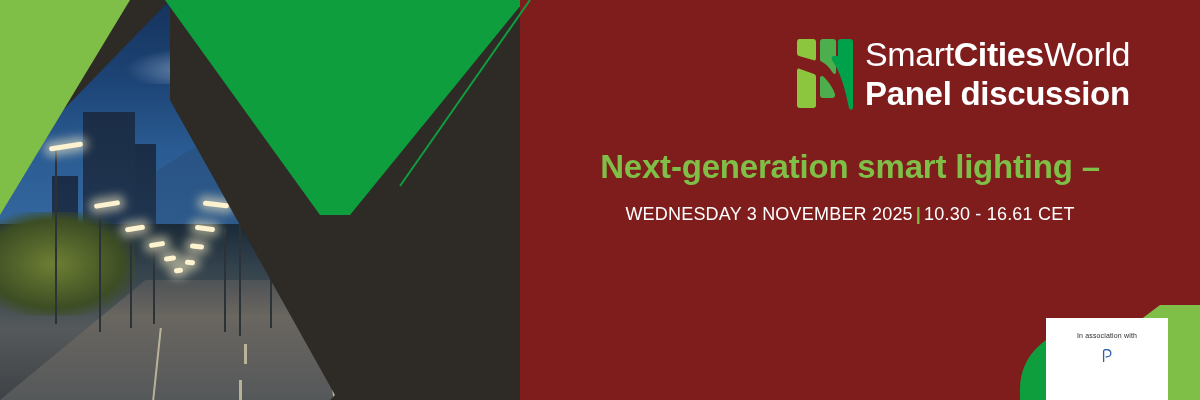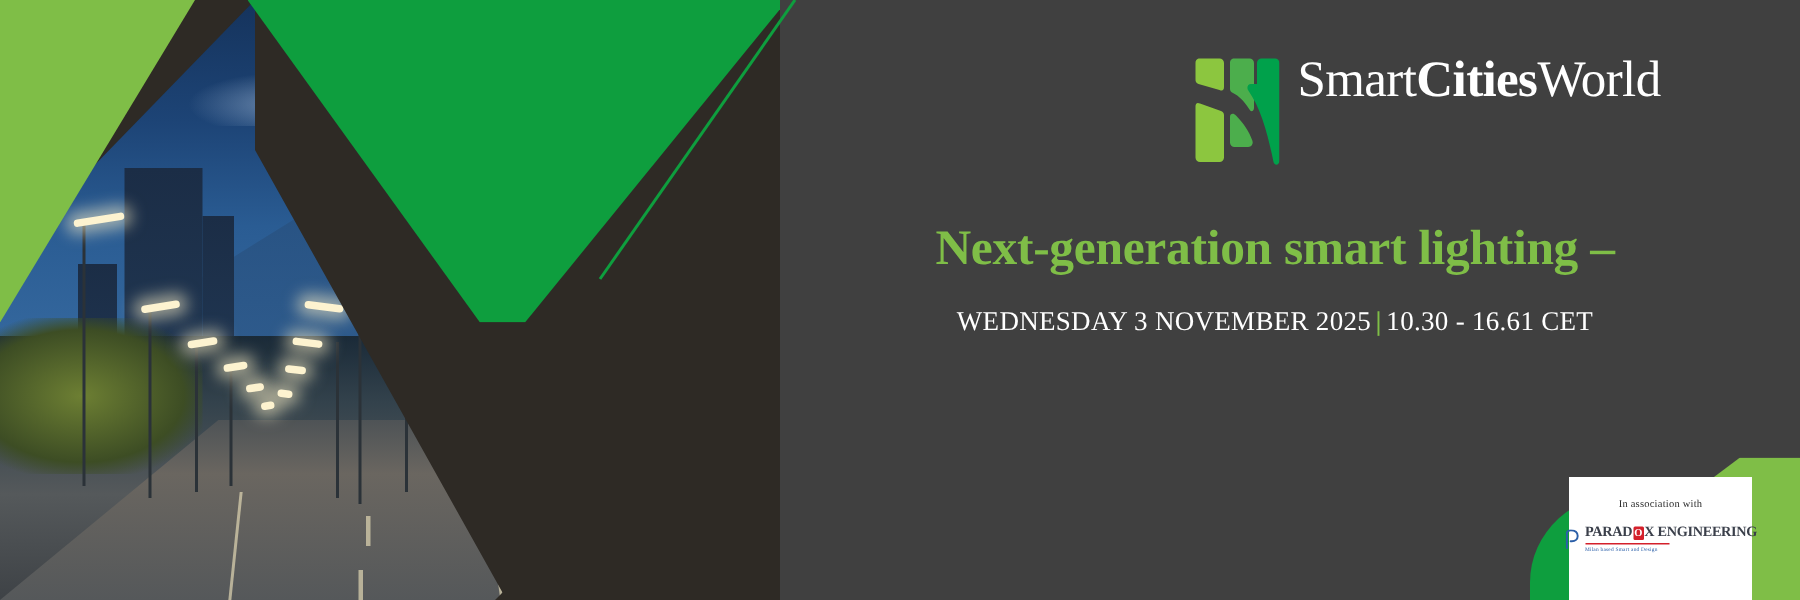--- a/index.html
+++ b/index.html
@@ -6,23 +6,22 @@
   html,body { width:1200px; height:400px; }
   body {
     font-family:"Liberation Sans", sans-serif;
     background:#2e2a25;
     overflow:hidden;
   }
   #banner {
     position:relative;
     width:1200px;
     height:400px;
-    background:#404040;
+    background:#7f1d1d;
     overflow:hidden;
-    font-family:Liberation Serif, serif;
   }
 
   
   #art {
     position:absolute; left:0; top:0;
     width:520px; height:400px;
     overflow:hidden;
   }
   #photo {
     position:absolute; left:0; top:0;
@@ -274,44 +273,36 @@
   <div id="logo-lockup">
     <svg id="logo-mark" viewBox="0 0 58 80">
       <path d="M2 6 h16 a3 3 0 0 1 3 3 v16 c0 2 -1 3 -3 2 L4 23 a3 3 0 0 1 -2 -3 V9 a3 3 0 0 1 2 -3 z" fill="#8cc63f"></path>
       <path d="M2 38 c0 -2 1 -3 3 -2 l14 5 a3 3 0 0 1 2 3 v28 a3 3 0 0 1 -3 3 H5 a3 3 0 0 1 -3 -3 z" fill="#8cc63f"></path>
       <path d="M27 6 h11 a3 3 0 0 1 3 3 v30 c0 2 -2 3 -3 1 C34 34 31 31 27 29 a3 3 0 0 1 -2 -3 V9 a3 3 0 0 1 2 -3 z" fill="#4cae4c"></path>
       <path d="M25 45 c0 -2 2 -3 4 -1 5 5 9 11 11 17 a3 3 0 0 1 -3 4 H28 a3 3 0 0 1 -3 -3 z" fill="#4cae4c"></path>
       <path d="M46 6 h9 a3 3 0 0 1 3 3 v65 c0 3 -3 4 -4 1 C50 56 46 40 37 27 c-1 -2 0 -4 2 -4 h4 V9 a3 3 0 0 1 3 -3 z" fill="#00a14b"></path>
     </svg>
     <div id="logo-words">
       <div id="brand-line"><span class="lt">Smart</span><span class="bd">Cities</span><span class="lt">World</span></div>
+      <div id="subbrand">Panel discussion</div>
     </div>
   </div>
 
   <div id="copy">
     <div id="headline">
       <span>Next-generation smart lighting –</span>
     </div>
     <div id="datetime"><span>WEDNESDAY 3 NOVEMBER 2025</span><span class="sep">|</span><span>10.30 - 16.61 CET</span></div>
   </div>
 
   <div id="br-lightgreen"></div>
   <div id="br-green"></div>
 
   <div id="sponsor-box">
     <div id="assoc-text">In association with</div>
     <div id="paradox-logo">
       <svg id="pe-mark" viewBox="0 0 11 13">
         <path d="M1.6 12.4 V2.2 C1.6 1.2 2.6 .5 4.2 .5 c2.9 0 4.6 1.6 4.6 3.8 0 2.1 -1.6 3.5 -3.9 3.5 H4.1" fill="none" stroke="#2b5fa8" stroke-width="1.3" stroke-linecap="round"></path>
       </svg>
-      <div id="pe-wordmark">
-        <div id="pe-title">
-            <span>PARAD</span>
-            <span class="red-o">O</span>
-            <span>X ENGINEERING</span>
-          </div>
-        <div id="pe-rule"></div>
-        <div id="pe-tagline">Milan based Smart and Design</div>
-      </div>
     </div>
   </div>
 
 </div>
 
 </body></html>

